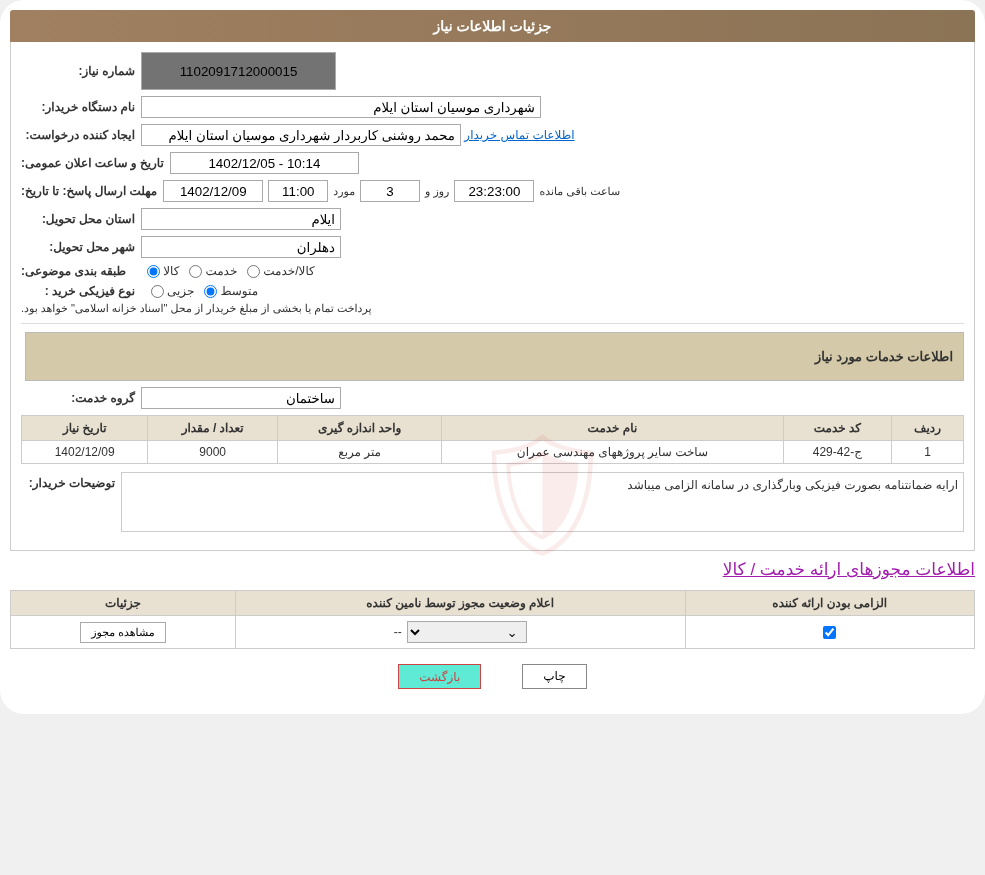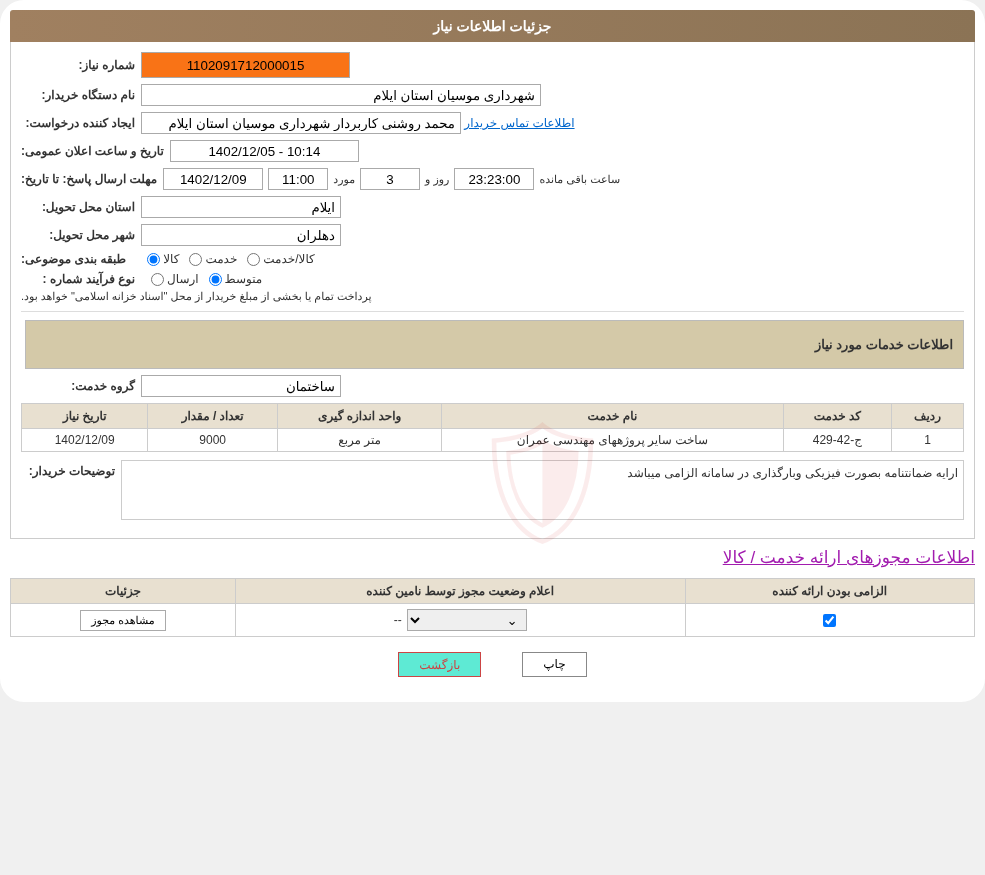--- a/index.html
+++ b/index.html
@@ -51,24 +51,24 @@
       padding: 2px 5px;
       background: #fff;
       min-width: 200px;
       height: 22px;
     }
     .form-input-wide {
       min-width: 400px;
     }
     .form-input-number {
       border: 1px solid #aaa;
-      padding: 2px 15px;
-      background: #f97316;
+      padding: 2px 8px;
+      background: #737373;
       min-width: 160px;
-      height: 26px;
+      height: 38px;
       direction: ltr;
       text-align: center;
     }
     .link-blue {
       color: #0066cc;
       cursor: pointer;
       text-decoration: underline;
     }
     .date-row {
       display: flex;
@@ -331,25 +331,25 @@
 
     <div class="type-row">
       <div style="display:flex; flex-direction:column; align-items:flex-end; flex:1;">
         <div style="display:flex; align-items:center; gap:10px; justify-content:flex-end; margin-bottom:4px;">
           <div class="radio-group">
             <div class="radio-item">
               <span>متوسط</span>
               <input type="radio" name="process" checked="" style="">
             </div>
             <div class="radio-item">
-              <span>ارسال</span>
+              <span>جزیی</span>
               <input type="radio" name="process" style="">
             </div>
           </div>
-          <span class="form-label">نوع فرآیند شماره :</span>
+          <span class="form-label">نوع فیزیکی خرید :</span>
         </div>
         <div style="font-size:11px; color:#333; text-align:right;">پرداخت تمام یا بخشی از مبلغ خریدار از محل "اسناد خزانه اسلامی" خواهد بود.</div>
       </div>
     </div>
 
     <hr class="divider">
 
 
     <div class="sub-section-header">اطلاعات خدمات مورد نیاز</div>
 

